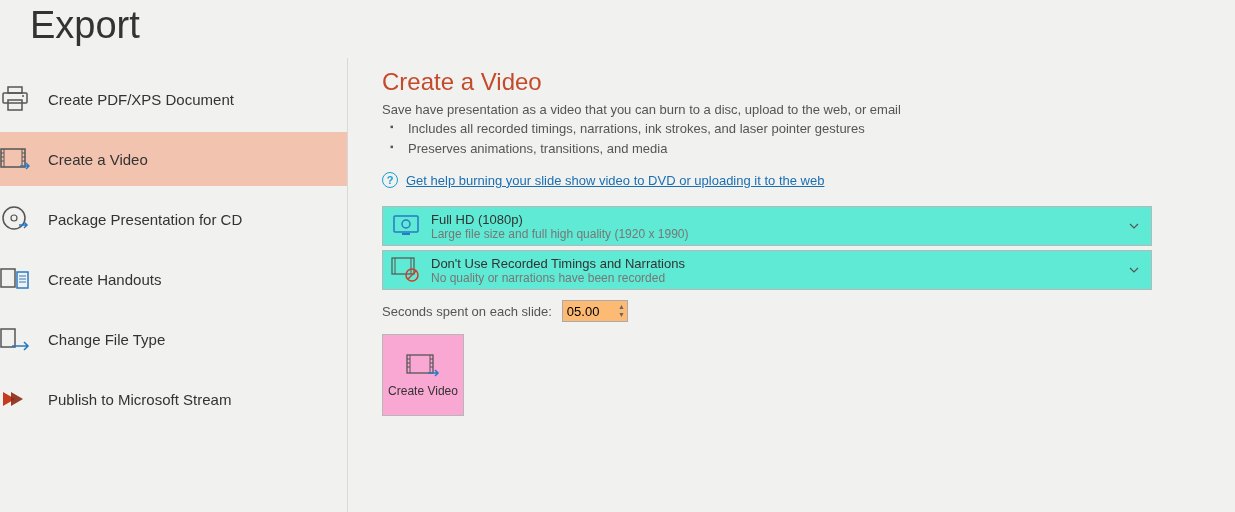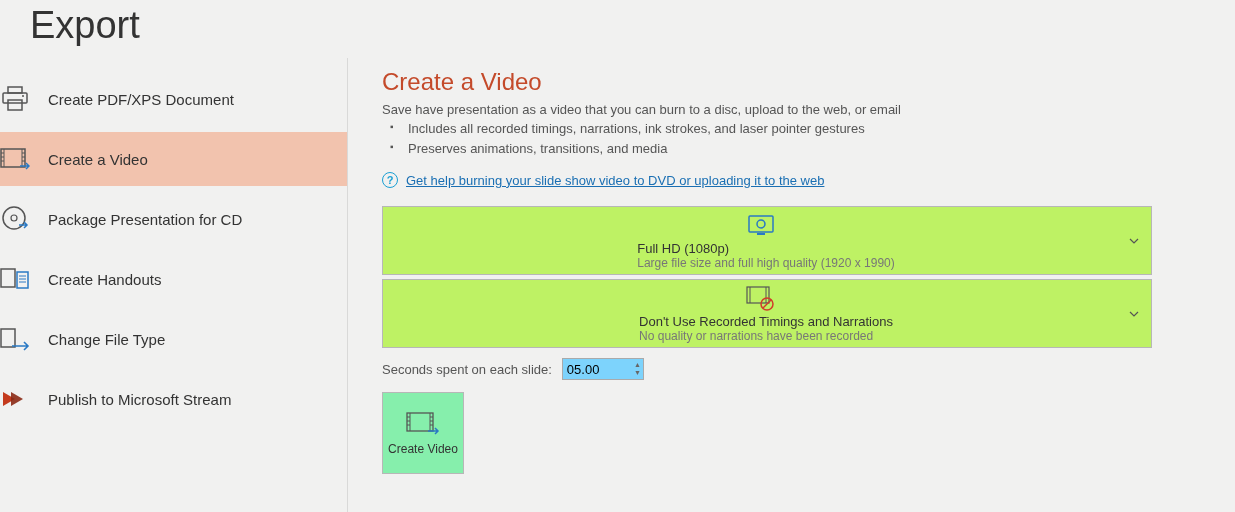--- a/index.html
+++ b/index.html
@@ -98,29 +98,28 @@
     margin-bottom: 18px;
   }
   .help-link {
     font-size: 13px;
     color: #1a6fb3;
     text-decoration: underline;
     cursor: pointer;
   }
   .dropdown {
     border: 1px solid #b7b7b7;
-    background: #bef264;
+    background: #5eead4;
     display: flex;
     align-items: center;
     padding: 4px 10px 4px 8px;
     margin-bottom: 4px;
     width: 770px;
     cursor: pointer;
     position: relative;
-    flex-direction: column;
   }
   .dropdown .dd-icon {
     width: 30px;
     height: 30px;
     display: flex;
     align-items: center;
     justify-content: center;
     margin-right: 10px;
     flex-shrink: 0;
   }
@@ -138,25 +137,25 @@
   .seconds-row {
     display: flex;
     align-items: center;
     gap: 10px;
     margin-top: 10px;
     font-size: 13px;
     color: #555;
   }
   .spinner {
     border: 1px solid #aaa;
-    background: #7dd3fc;
+    background: #fdba74;
     display: flex;
     align-items: center;
     height: 22px;
-    width: 82px;
+    width: 66px;
     position: relative;
   }
   .spinner input {
     border: none;
     width: 46px;
     font-size: 13px;
     padding: 2px 4px;
     outline: none;
     background: transparent;
   }
@@ -167,21 +166,21 @@
     height: 100%;
     display: flex;
     flex-direction: column;
     justify-content: center;
     font-size: 7px;
     color: #666;
     line-height: 8px;
   }
   .create-btn {
     border: 1px solid #b7b7b7;
-    background: #86efac;
+    background: #f9a8d4;
     width: 82px;
     height: 82px;
     margin-top: 12px;
     display: flex;
     flex-direction: column;
     align-items: center;
     justify-content: center;
     gap: 4px;
     cursor: pointer;
   }

